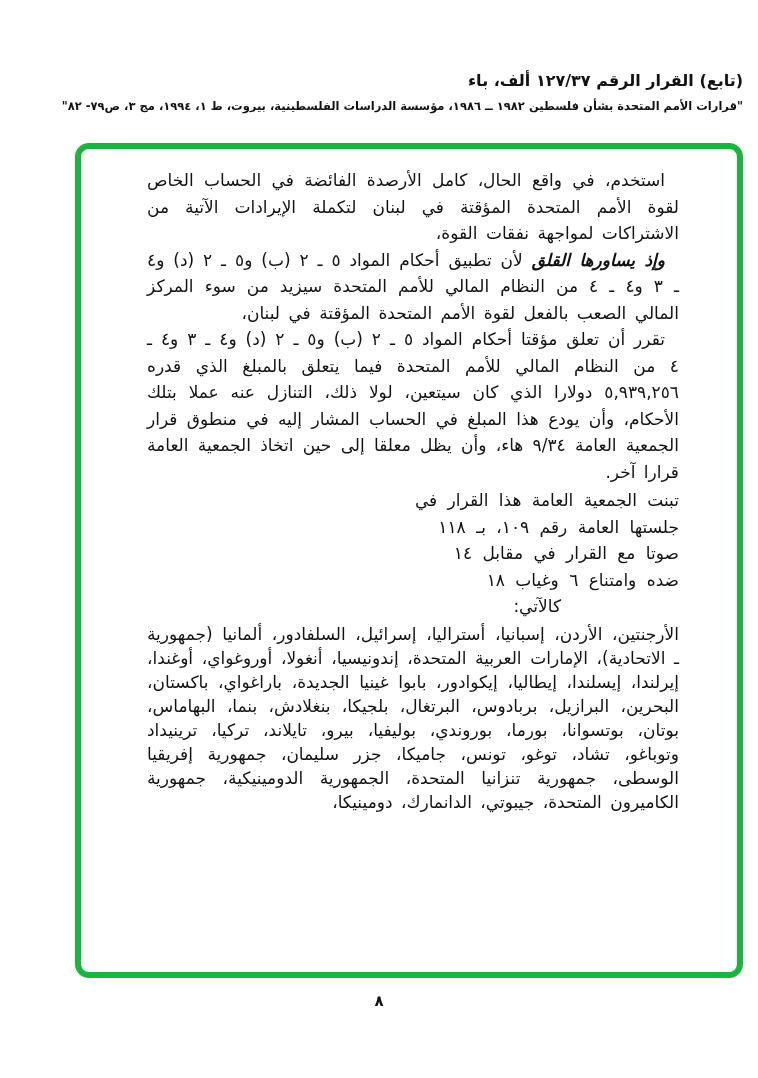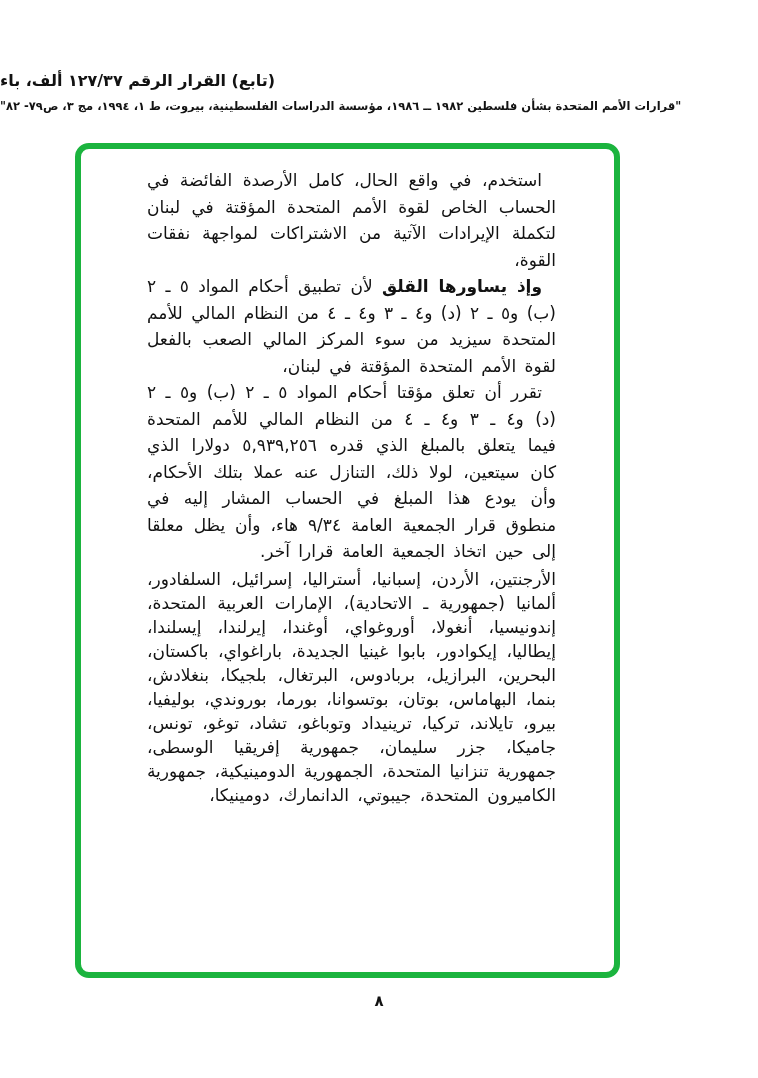--- a/index.html
+++ b/index.html
@@ -7,54 +7,54 @@
   body {
     width: 758px; height: 1078px;
     position: relative;
     font-family: "DejaVu Sans", sans-serif;
     color: #121212;
     direction: rtl;
     overflow: hidden;
   }
   .page-header {
     position: absolute;
-    top: 70px; left: 0; right: 0;
-    text-align: left;
+    top: 70px; left: 0; right: 15px;
+    text-align: right;
   }
   .doc-title {
     font-size: 16px;
     font-weight: bold;
     line-height: 22px;
     letter-spacing: 0;
   }
   .doc-citation {
     margin-top: 7px;
     font-size: 11.5px;
     font-weight: bold;
     white-space: nowrap;
     line-height: 14px;
   }
   .content-frame {
     position: absolute;
     left: 75px; top: 143px;
-    width: 545px; height: 835px;
+    width: 668px; height: 835px;
     border: 6px solid #1bb43e;
     border-radius: 14px;
     background: #ffffff;
   }
   .content-inner {
     padding: 18px 58px 0 66px;
     font-size: 17px;
     line-height: 26.5px;
     word-spacing: 3px;
     text-align: justify;
   }
   .para { text-indent: 14px; }
   .para + .para { margin-top: 0px; }
-  .lead-bold { font-weight: bold; }
+  .lead-bold { font-weight: bold; font-style: italic; }
   .adoption-block {
     margin-top: 2px;
     text-align: right;
     word-spacing: 5px;
   }
   .adoption-line { line-height: 26.5px; }
   .adoption-line.indented { padding-right: 118px; }
   .vote-block {
     display: flex;
     gap: 10px;
@@ -88,20 +88,27 @@
 
 <section class="content-frame">
   <div class="content-inner">
 
     <p class="para">استخدم، في واقع الحال، كامل الأرصدة الفائضة في الحساب الخاص لقوة الأمم المتحدة المؤقتة في لبنان لتكملة الإيرادات الآتية من الاشتراكات لمواجهة نفقات القوة،</p>
 
     <p class="para"><span class="lead-bold">وإذ يساورها القلق</span><span> لأن تطبيق أحكام المواد ٥ ـ ٢ (ب) و٥ ـ ٢ (د) و٤ ـ ٣ و٤ ـ ٤ من النظام المالي للأمم المتحدة سيزيد من سوء المركز المالي الصعب بالفعل لقوة الأمم المتحدة المؤقتة في لبنان،</span></p>
 
     <p class="para">تقرر أن تعلق مؤقتا أحكام المواد ٥ ـ ٢ (ب) و٥ ـ ٢ (د) و٤ ـ ٣ و٤ ـ ٤ من النظام المالي للأمم المتحدة فيما يتعلق بالمبلغ الذي قدره ٥,٩٣٩,٢٥٦ دولارا الذي كان سيتعين، لولا ذلك، التنازل عنه عملا بتلك الأحكام، وأن يودع هذا المبلغ في الحساب المشار إليه في منطوق قرار الجمعية العامة ٩/٣٤ هاء، وأن يظل معلقا إلى حين اتخاذ الجمعية العامة قرارا آخر.</p>
 
+    <div class="adoption-block">
+      <div class="adoption-line">تبنت الجمعية العامة هذا القرار في</div>
+      <div class="adoption-line">جلستها العامة رقم ١٠٩، بـ ١١٨</div>
+      <div class="adoption-line">صوتا مع القرار في مقابل ١٤</div>
+      <div class="adoption-line">ضده وامتناع ٦ وغياب ١٨</div>
+      <div class="adoption-line indented">كالآتي:</div>
+    </div>
 
     <div class="vote-block">
       <span class="vote-countries">الأرجنتين، الأردن، إسبانيا، أستراليا، إسرائيل، السلفادور، ألمانيا (جمهورية ـ الاتحادية)، الإمارات العربية المتحدة، إندونيسيا، أنغولا، أوروغواي، أوغندا، إيرلندا، إيسلندا، إيطاليا، إيكوادور، بابوا غينيا الجديدة، باراغواي، باكستان، البحرين، البرازيل، بربادوس، البرتغال، بلجيكا، بنغلادش، بنما، البهاماس، بوتان، بوتسوانا، بورما، بوروندي، بوليفيا، بيرو، تايلاند، تركيا، ترينيداد وتوباغو، تشاد، توغو، تونس، جاميكا، جزر سليمان، جمهورية إفريقيا الوسطى، جمهورية تنزانيا المتحدة، الجمهورية الدومينيكية، جمهورية الكاميرون المتحدة، جيبوتي، الدانمارك، دومينيكا،</span>
     </div>
 
   </div>
 </section>
 
 <footer class="page-number">٨</footer>
 

